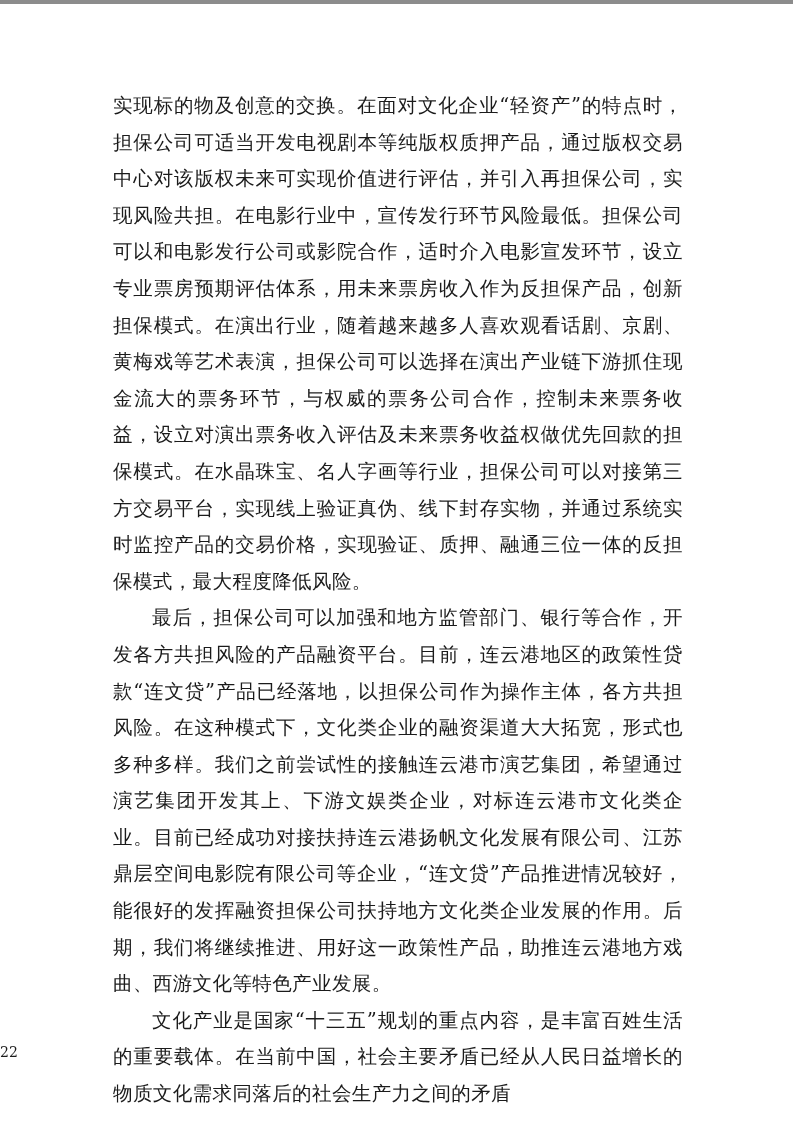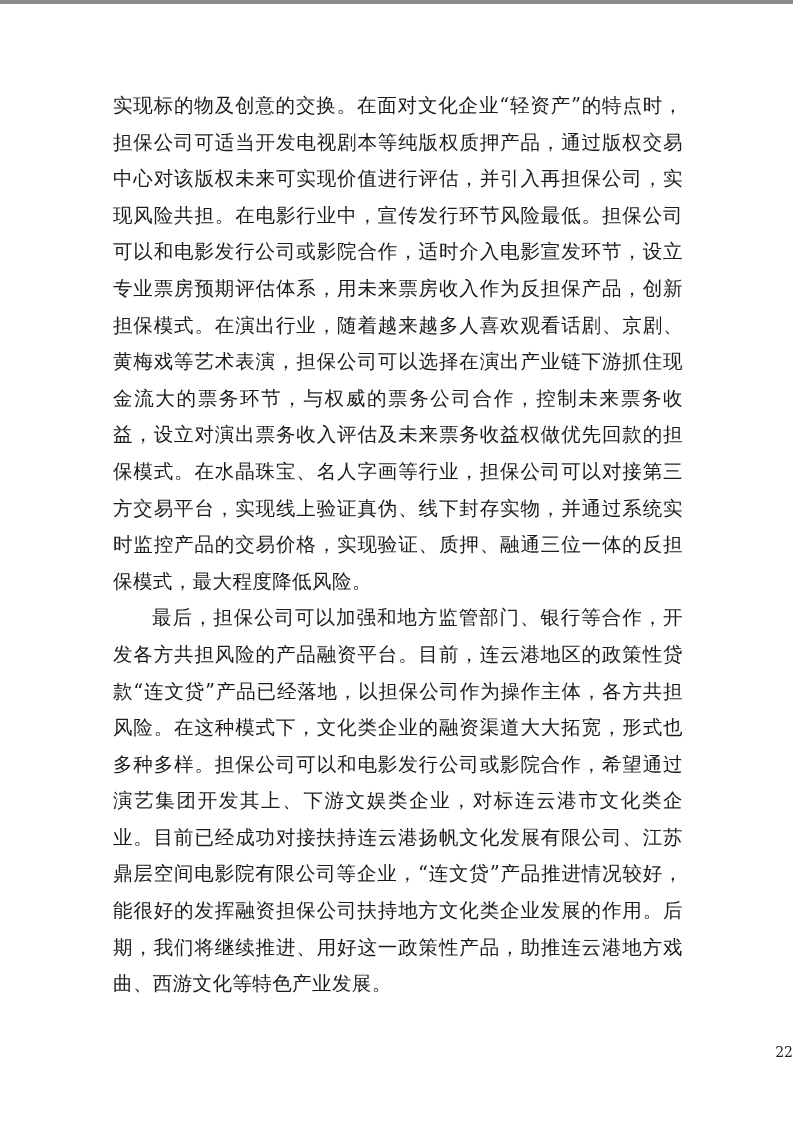--- a/index.html
+++ b/index.html
@@ -36,28 +36,29 @@
     white-space: normal;
   }
   .para.indent {
     text-indent: 39px;
   }
   .pagenum {
     position: absolute;
     left: 0;
     right: 0;
     top: 1040px;
-    text-align: right;
+    text-align: left;
     font-family: "DejaVu Serif", "Liberation Serif", serif;
     font-size: 14px;
     color: #1b1b1b;
   }
 </style>
 </head>
 <body>
 
 <div class="page">
   <div class="content">
     <p class="para">实现标的物及创意的交换。在面对文化企业“轻资产”的特点时，担保公司可适当开发电视剧本等纯版权质押产品，通过版权交易中心对该版权未来可实现价值进行评估，并引入再担保公司，实现风险共担。在电影行业中，宣传发行环节风险最低。担保公司可以和电影发行公司或影院合作，适时介入电影宣发环节，设立专业票房预期评估体系，用未来票房收入作为反担保产品，创新担保模式。在演出行业，随着越来越多人喜欢观看话剧、京剧、黄梅戏等艺术表演，担保公司可以选择在演出产业链下游抓住现金流大的票务环节，与权威的票务公司合作，控制未来票务收益，设立对演出票务收入评估及未来票务收益权做优先回款的担保模式。在水晶珠宝、名人字画等行业，担保公司可以对接第三方交易平台，实现线上验证真伪、线下封存实物，并通过系统实时监控产品的交易价格，实现验证、质押、融通三位一体的反担保模式，最大程度降低风险。</p>
-    <p class="para indent">最后，担保公司可以加强和地方监管部门、银行等合作，开发各方共担风险的产品融资平台。目前，连云港地区的政策性贷款“连文贷”产品已经落地，以担保公司作为操作主体，各方共担风险。在这种模式下，文化类企业的融资渠道大大拓宽，形式也多种多样。担保公司可以和电影发行公司或影院合作，希望通过演艺集团开发其上、下游文娱类企业，对标连云港市文化类企业。目前已经成功对接扶持连云港扬帆文化发展有限公司、江苏鼎层空间电影院有限公司等企业，“连文贷”产品推进情况较好，能很好的发挥融资担保公司扶持地方文化类企业发展的作用。后期，我们将继续推进、用好这一政策性产品，助推连云港地方戏曲、西游文化等特色产业发展。</p>
+    <p class="para indent">最后，担保公司可以加强和地方监管部门、银行等合作，开发各方共担风险的产品融资平台。目前，连云港地区的政策性贷款“连文贷”产品已经落地，以担保公司作为操作主体，各方共担风险。在这种模式下，文化类企业的融资渠道大大拓宽，形式也多种多样。我们之前尝试性的接触连云港市演艺集团，希望通过演艺集团开发其上、下游文娱类企业，对标连云港市文化类企业。目前已经成功对接扶持连云港扬帆文化发展有限公司、江苏鼎层空间电影院有限公司等企业，“连文贷”产品推进情况较好，能很好的发挥融资担保公司扶持地方文化类企业发展的作用。后期，我们将继续推进、用好这一政策性产品，助推连云港地方戏曲、西游文化等特色产业发展。</p>
+    <p class="para indent">文化产业是国家“十三五”规划的重点内容，是丰富百姓生活的重要载体。在当前中国，社会主要矛盾已经从人民日益增长的物质文化需求同落后的社会生产力之间的矛盾</p>
   </div>
   <div class="pagenum">22</div>
 </div>
 
 </body></html>

